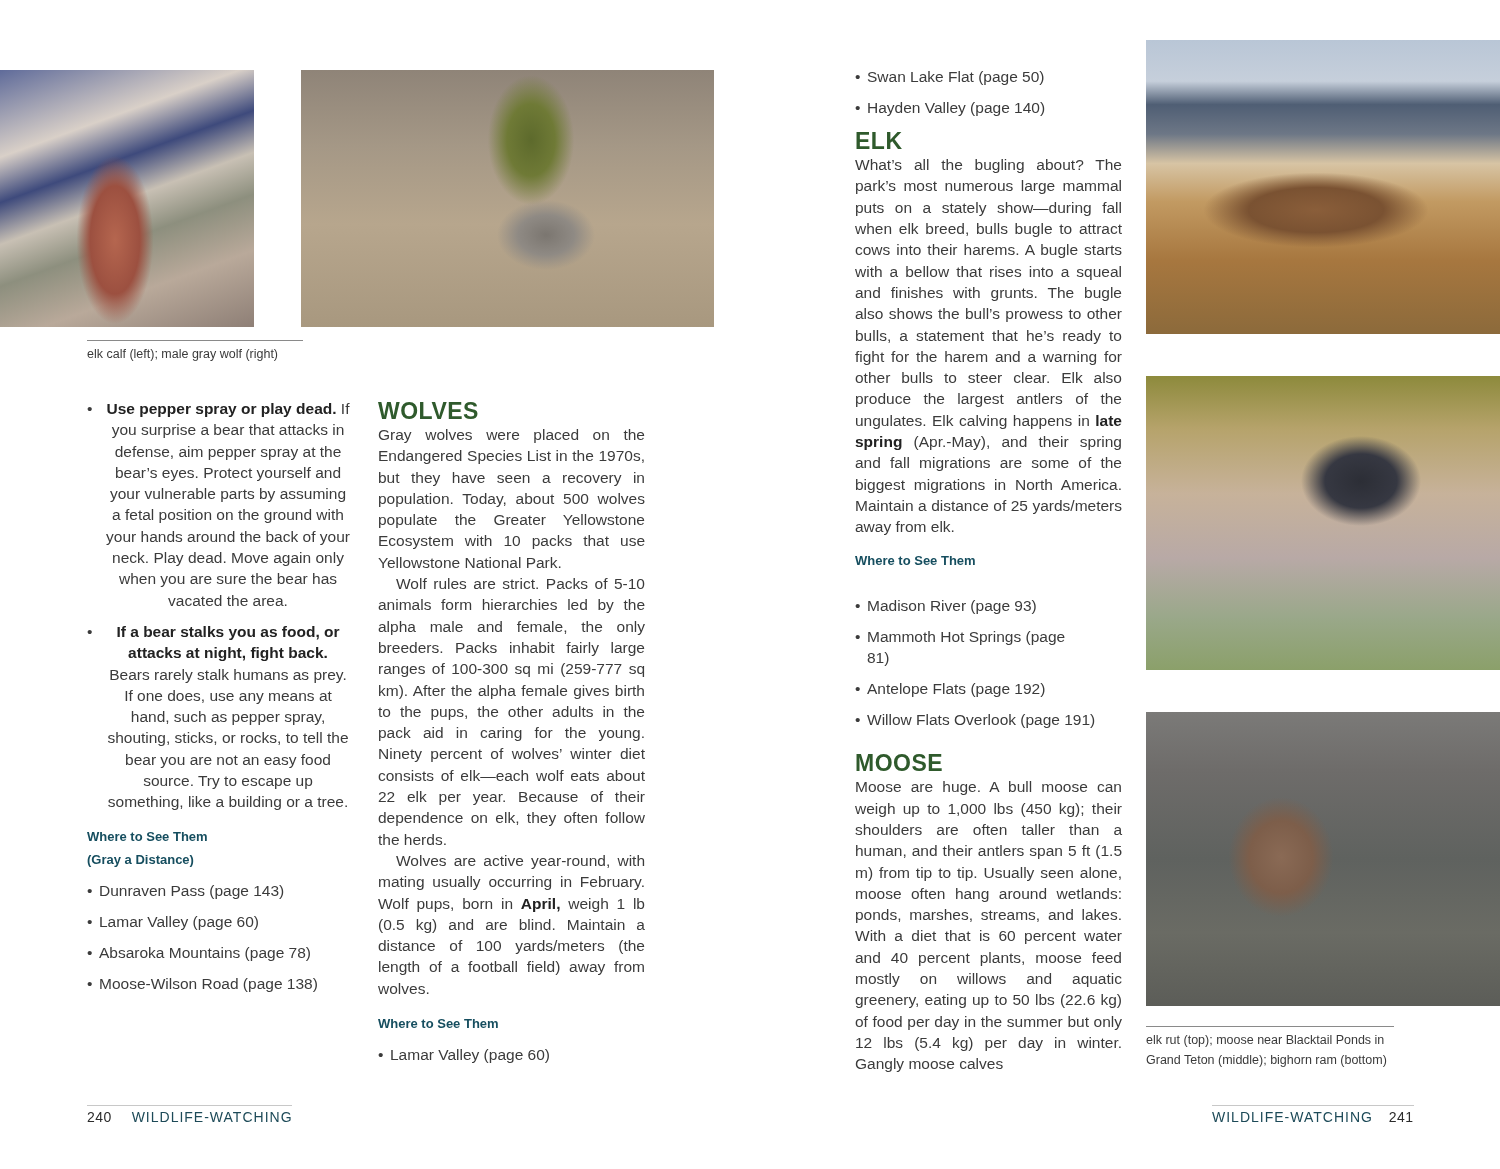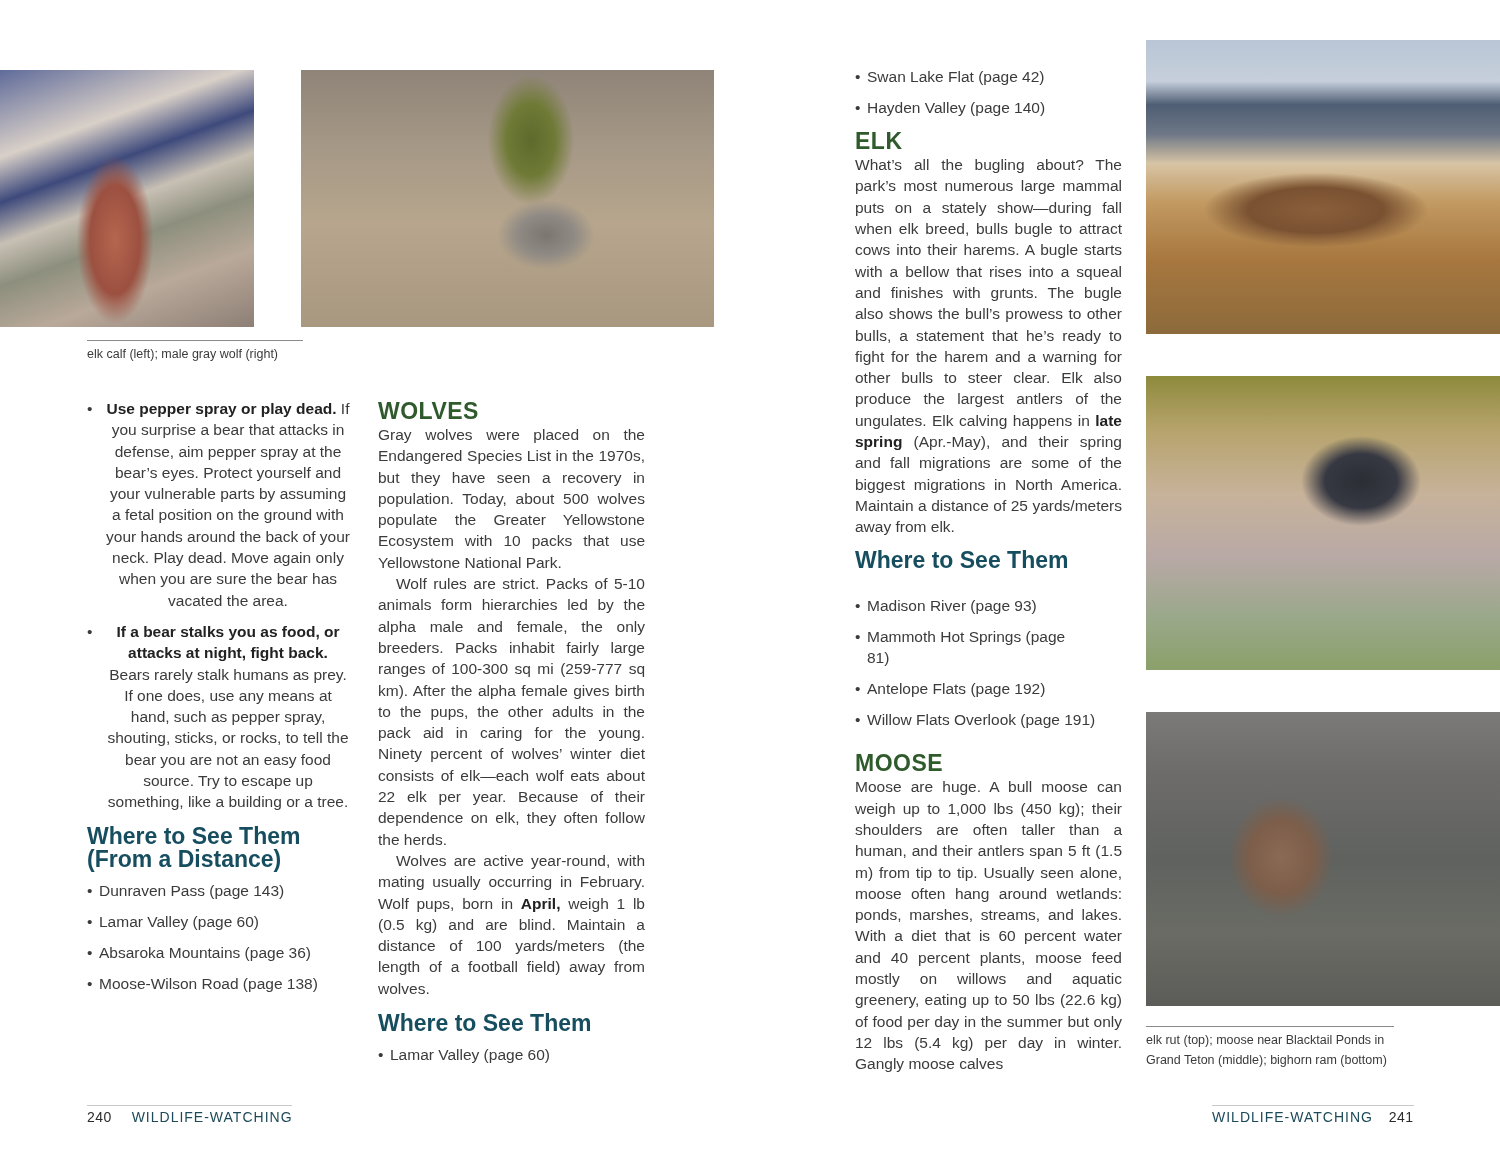--- a/index.html
+++ b/index.html
@@ -44,21 +44,21 @@
 
     .caption { position: absolute; font-size: 12.5px; line-height: 20px; color: #3a3a3a; }
 
     
     .col { position: absolute; font-size: 15.5px; line-height: 21.3px; color: #3b3b3b; }
     .col p { text-align: justify; }
     .col p.indent { text-indent: 18px; }
     .col b { color: #222; font-weight: bold; }
 
     .h-animal { color: #2f5a2c; font-weight: bold; font-size: 23px; line-height: 26px; letter-spacing: 0.5px; }
-    .h-sub { color: #164e5f; font-weight: bold; font-size: 23px; line-height: 23px; }
+    .h-sub { color: #164e5f; font-weight: bold; font-size: 13px; line-height: 23px; }
 
     ul.bul { list-style: none; }
     ul.bul li { position: relative; padding-left: 12px; }
     ul.bul li::before { content: "•"; position: absolute; left: 0; top: 0; }
     ul.places li { margin-bottom: 9.8px; }
     ul.tips li { text-align: center; }
     ul.tips li .tip-body { display: block; padding-left: 5px; }
     ul.tips li .tip-lead { font-weight: bold; color: #222; }
 
     .footer { position: absolute; font-size: 14px; letter-spacing: 1px; color: #1d4a58; }
@@ -80,26 +80,26 @@
       <li style="margin-bottom:10px;">
         <span class="tip-body" style="padding-left:5px;"><span class="tip-lead">Use pepper spray or play dead.</span><span> If you surprise a bear that attacks in defense, aim pepper spray at the bear’s eyes. Protect yourself and your vulnerable parts by assuming a fetal position on the ground with your hands around the back of your neck. Play dead. Move again only when you are sure the bear has vacated the area.</span></span>
       </li>
       <li>
         <span class="tip-body"><span class="tip-lead">If a bear stalks you as food, or attacks at night, fight back.</span><br><span>Bears rarely stalk humans as prey. If one does, use any means at hand, such as pepper spray, shouting, sticks, or rocks, to tell the bear you are not an easy food source. Try to escape up something, like a building or a tree.</span></span>
       </li>
     </ul>
 
     <div class="h-sub" style="margin-top:12px;">
       <div>Where to See Them</div>
-      <div>(From a Distance)</div>
+      <div>(Gray a Distance)</div>
     </div>
     <ul class="bul places" style="margin-top:9px;">
       <li>Dunraven Pass (page 143)</li>
       <li>Lamar Valley (page 60)</li>
-      <li>Absaroka Mountains (page 36)</li>
+      <li>Absaroka Mountains (page 78)</li>
       <li>Moose-Wilson Road (page 138)</li>
     </ul>
   </div>
 
   <div class="col" style="left:378px; top:398px; width:267px;">
     <div class="h-animal">WOLVES</div>
     <p>Gray wolves were placed on the Endangered Species List in the 1970s, but they have seen a recovery in population. Today, about 500 wolves populate the Greater Yellowstone Ecosystem with 10 packs that use Yellowstone National Park.</p>
     <p class="indent">Wolf rules are strict. Packs of 5-10 animals form hierarchies led by the alpha male and female, the only breeders. Packs inhabit fairly large ranges of 100-300 sq mi (259-777 sq km). After the alpha female gives birth to the pups, the other adults in the pack aid in caring for the young. Ninety percent of wolves’ winter diet consists of elk—each wolf eats about 22 elk per year. Because of their dependence on elk, they often follow the herds.</p>
     <p class="indent"><span>Wolves are active year-round, with mating usually occurring in February. Wolf pups, born in </span><b>April,</b><span> weigh 1 lb (0.5 kg) and are blind. Maintain a distance of 100 yards/meters (the length of a football field) away from wolves.</span></p>
     <div class="h-sub" style="margin-top:13px;">Where to See Them</div>
@@ -113,21 +113,21 @@
     <span class="num">240</span>
     <span style="display:inline-block; width:10px;"></span>
     <span>WILDLIFE-WATCHING</span>
   </div>
 </div>
 
 <div>
 
   <div class="col" style="left:855px; top:66px; width:267px;">
     <ul class="bul places">
-      <li>Swan Lake Flat (page 42)</li>
+      <li>Swan Lake Flat (page 50)</li>
       <li>Hayden Valley (page 140)</li>
     </ul>
 
     <div class="h-animal" style="margin-top:6px;">ELK</div>
     <p><span>What’s all the bugling about? The park’s most numerous large mammal puts on a stately show—during fall when elk breed, bulls bugle to attract cows into their harems. A bugle starts with a bellow that rises into a squeal and finishes with grunts. The bugle also shows the bull’s prowess to other bulls, a statement that he’s ready to fight for the harem and a warning for other bulls to steer clear. Elk also produce the largest antlers of the ungulates. Elk calving happens in </span><b>late spring</b><span> (Apr.-May), and their spring and fall migrations are some of the biggest migrations in North America. Maintain a distance of 25 yards/meters away from elk.</span></p>
 
     <div class="h-sub" style="margin-top:11px;">Where to See Them</div>
     <ul class="bul places" style="margin-top:23px;">
       <li>Madison River (page 93)</li>
       <li style="padding-right:40px;">Mammoth Hot Springs (page 81)</li>

